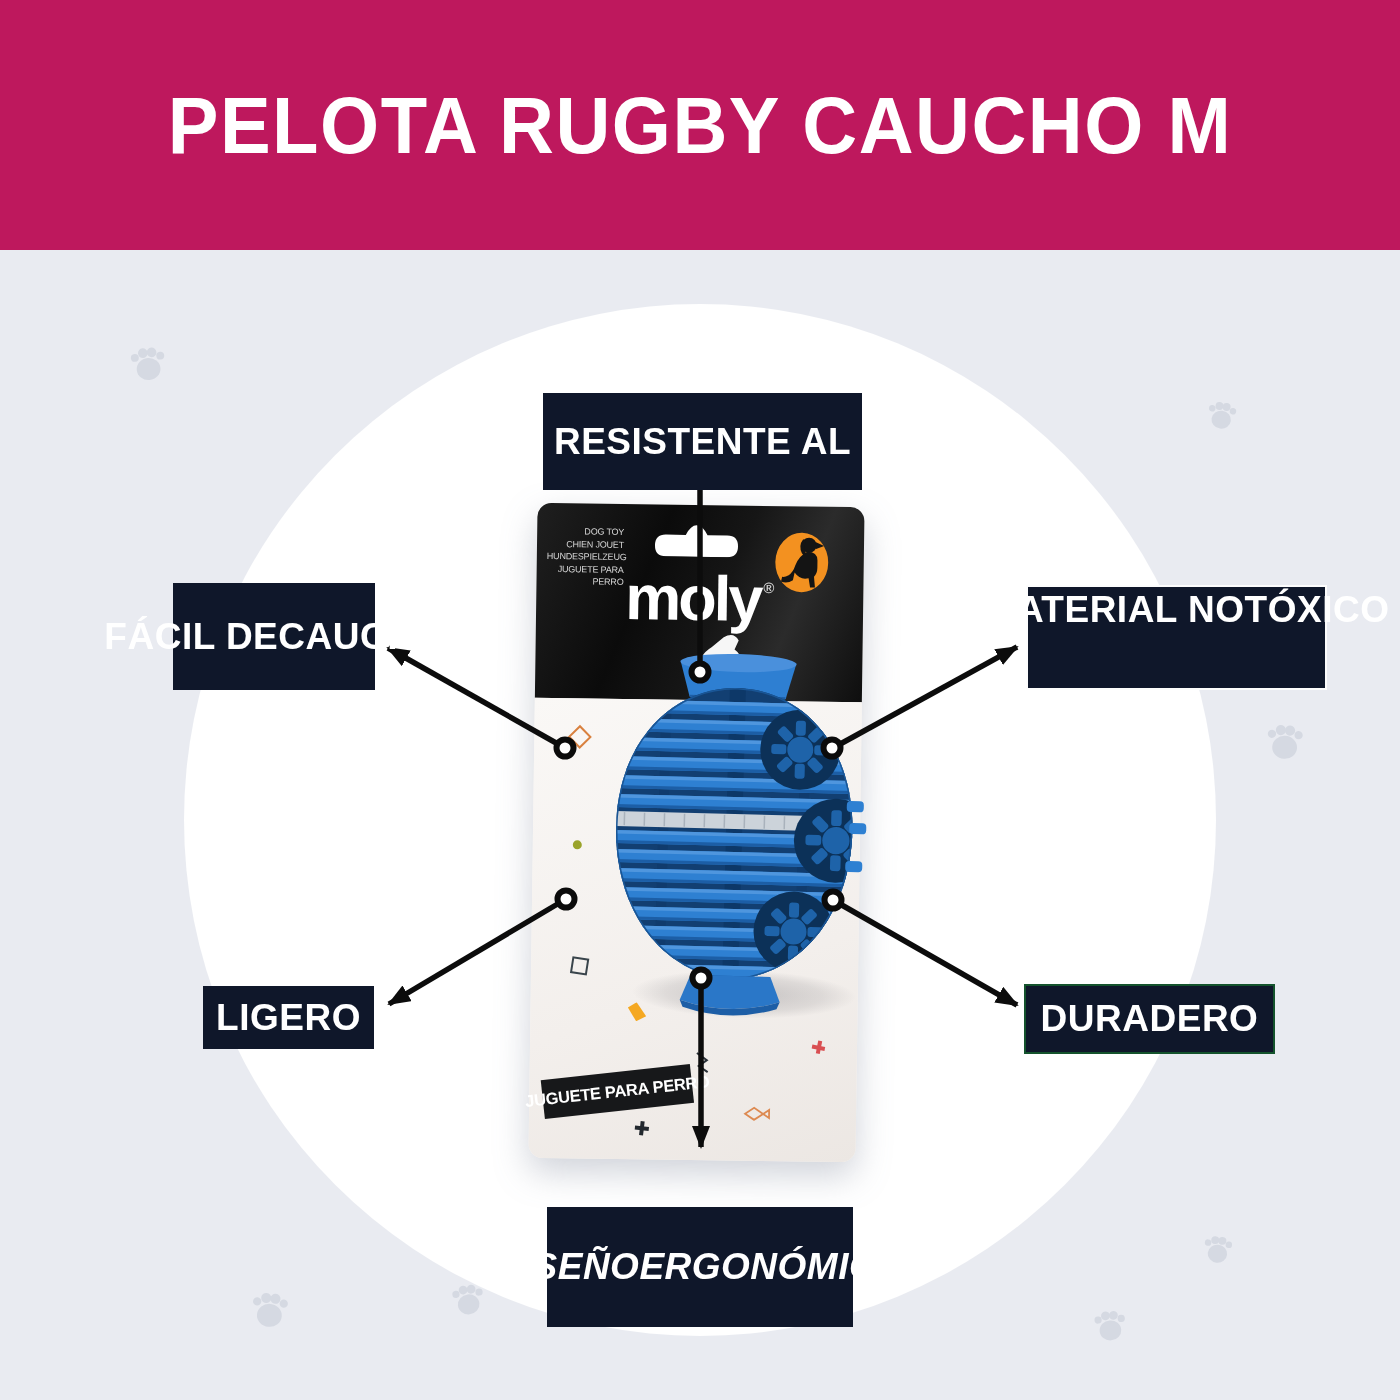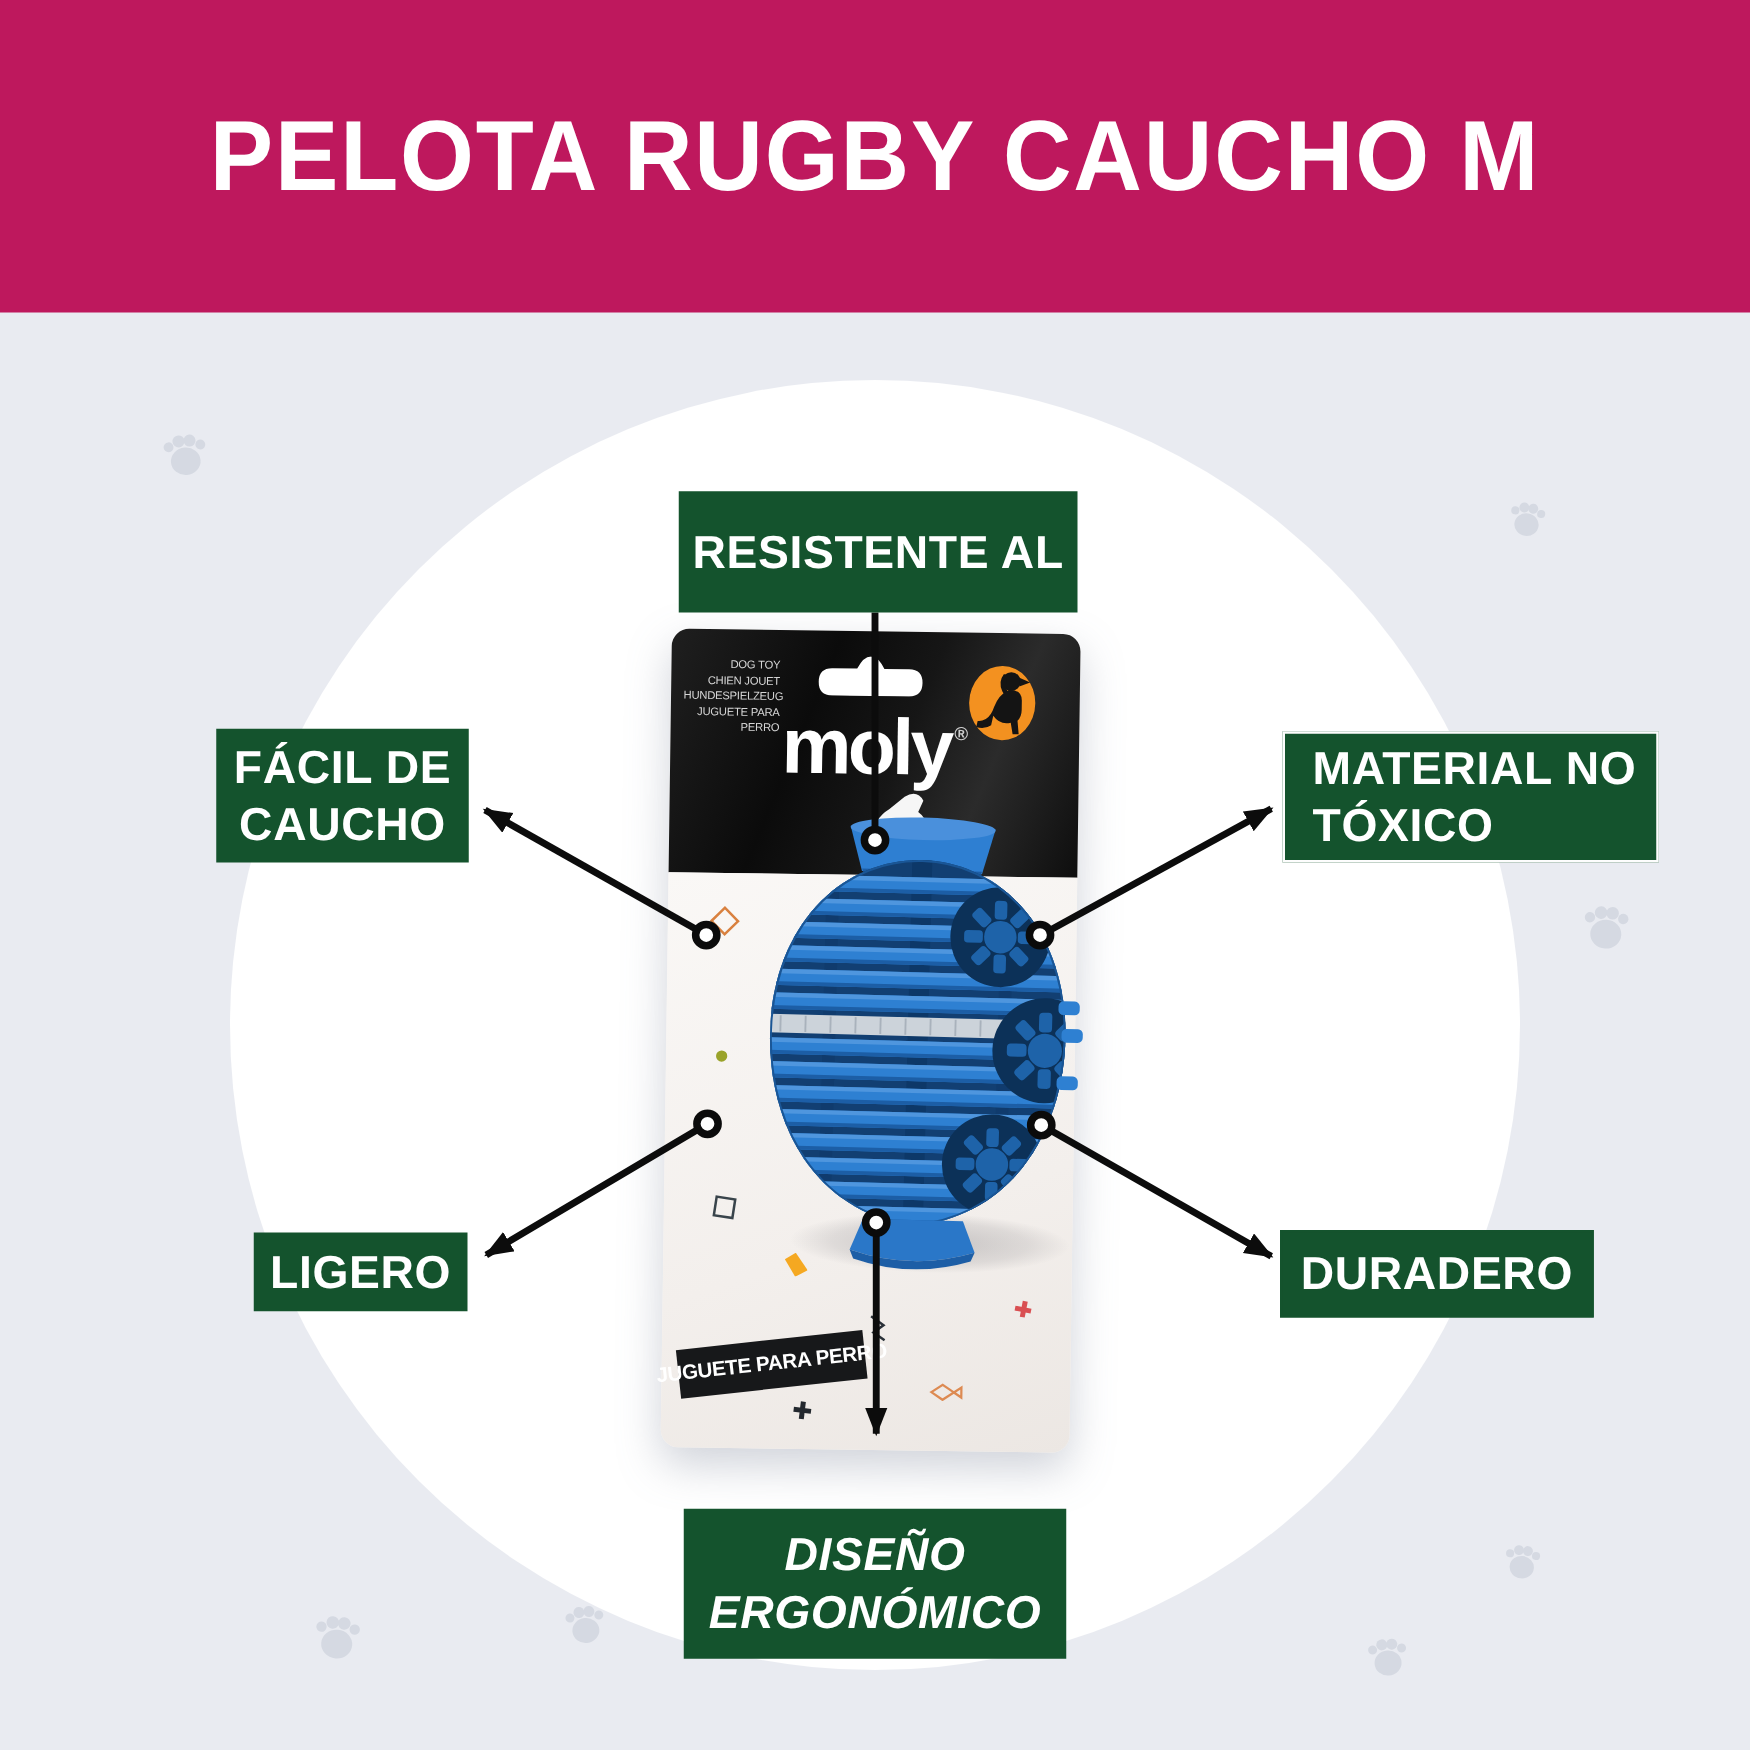--- a/index.html
+++ b/index.html
@@ -58,22 +58,22 @@
          color:#fff;font-size:16.5px;font-weight:bold;letter-spacing:-0.3px;white-space:nowrap;}
 
   
   .ball{position:absolute;left:596px;top:650px;width:276px;height:372px;z-index:3;
         transform:rotate(1.5deg);}
 
   
   .connectors{position:absolute;left:0;top:0;width:1400px;height:1400px;z-index:4;pointer-events:none;}
 
   
-  .callout{position:absolute;background:#14532d;color:#fff;z-index:5;
-           display:flex;flex-direction:column;align-items:center;justify-content:center;
+  .callout{position:absolute;background:#0f172a;color:#fff;z-index:5;
+           display:flex;flex-direction:row;align-items:center;justify-content:center;
            font-weight:bold;font-size:37px;line-height:46px;letter-spacing:0.5px;}
   .callout span{white-space:nowrap;}
   .callout span:empty{display:none;}
   .co-resistente{left:543px;top:393px;width:319px;height:97px;}
   .co-facil{left:173px;top:583px;width:202px;height:107px;justify-content:center;}
   .co-material{left:1026px;top:585px;width:301px;height:105px;align-items:flex-start;
                padding-left:22px;box-sizing:border-box;border:2px solid #fdfdfd;}
   .co-ligero{left:203px;top:986px;width:171px;height:63px;}
   .co-duradero{left:1024px;top:984px;width:247px;height:66px;border:2px solid #14532d;}
   .co-diseno{left:547px;top:1207px;width:306px;height:120px;font-style:italic;}

